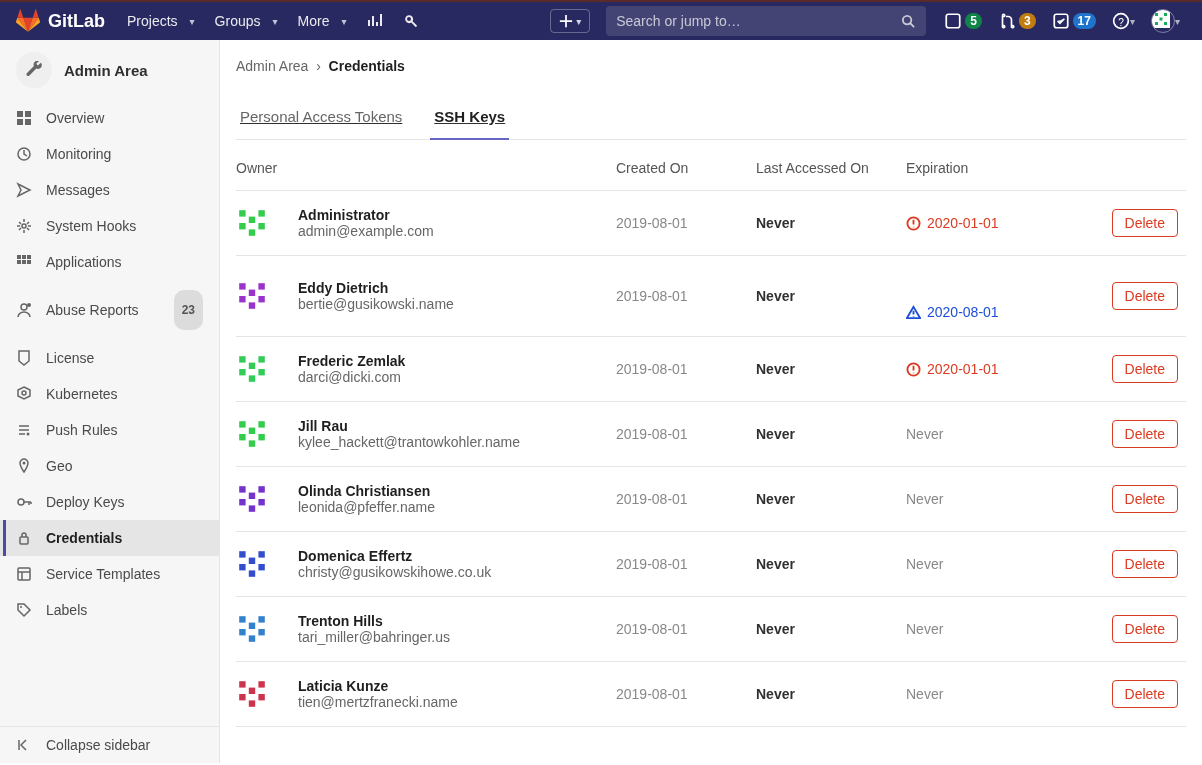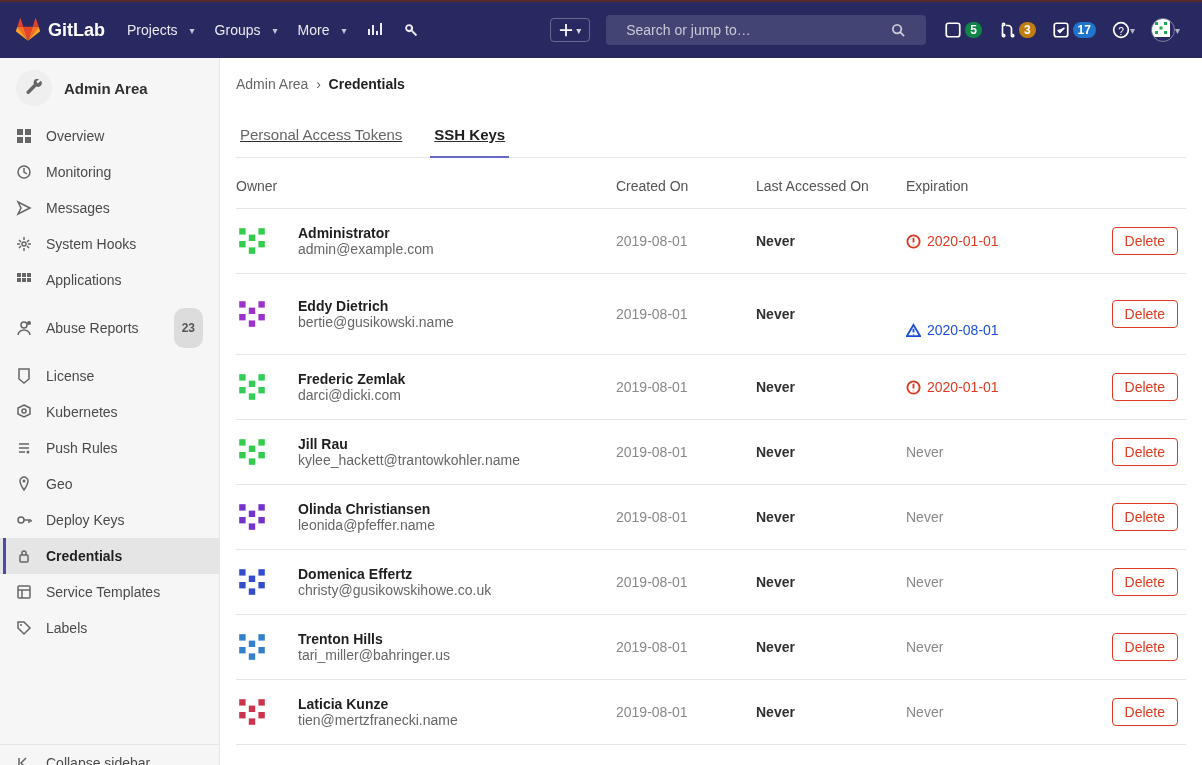--- a/index.html
+++ b/index.html
@@ -16,35 +16,35 @@
     --badge-bg:#cecece;
     --green:#1aaa55;
     --tab-active:#4b4ba3;
   }
   *{box-sizing:border-box;margin:0;padding:0;font-family:-apple-system,BlinkMacSystemFont,"Segoe UI",Helvetica,Arial,sans-serif;}
   body{color:var(--body-text);font-size:14px;background:#fff;}
   a{text-decoration:none;color:inherit;}
 
   
   .header{
-    height:58px;background:var(--header-bg);color:var(--header-text);
+    height:40px;background:var(--header-bg);color:var(--header-text);
     display:flex;align-items:center;padding:0 16px;gap:4px;
     border-top:2px solid #5a2a2a;
   }
   .logo{display:flex;align-items:center;gap:8px;font-weight:600;font-size:18px;margin-right:8px;}
   .logo svg{width:24px;height:24px;}
   .hnav{display:flex;align-items:center;gap:0;}
   .hnav-item{display:flex;align-items:center;gap:12px;padding:0 10px;height:40px;font-size:14px;cursor:pointer;color:rgba(255,255,255,0.9);}
   .hnav-icon{width:16px;height:16px;fill:currentColor;display:inline-flex;}
   .chev{font-size:10px;opacity:.8;}
   .hspacer{flex:1;}
   .plus-btn{display:flex;align-items:center;gap:3px;padding:4px 8px;border:1px solid rgba(255,255,255,.3);border-radius:4px;margin-right:12px;cursor:pointer;}
   .search{
     flex:0 0 320px;display:flex;align-items:center;background:rgba(255,255,255,.12);
-    border-radius:4px;height:30px;padding:0 20px;margin-right:8px;
+    border-radius:4px;height:30px;padding:0 10px;margin-right:8px;
   }
   .search input{flex:1;background:none;border:none;color:#fff;font-size:14px;outline:none;}
   .search input::placeholder{color:rgba(255,255,255,.7);}
   .hicon-link{position:relative;display:flex;align-items:center;padding:0 6px;height:40px;cursor:pointer;}
   .hicon-link svg{width:18px;height:18px;fill:rgba(255,255,255,.85);}
   .hbadge{font-size:12px;font-weight:600;border-radius:10px;padding:1px 5px;margin-left:3px;}
   .hbadge.green{background:#108548;color:#fff;}
   .hbadge.orange{background:#c17d10;color:#fff;}
   .hbadge.blue{background:#1f75cb;color:#fff;}
   .avatar-sm{width:24px;height:24px;border-radius:50%;overflow:hidden;border:1px solid rgba(255,255,255,.4);}

